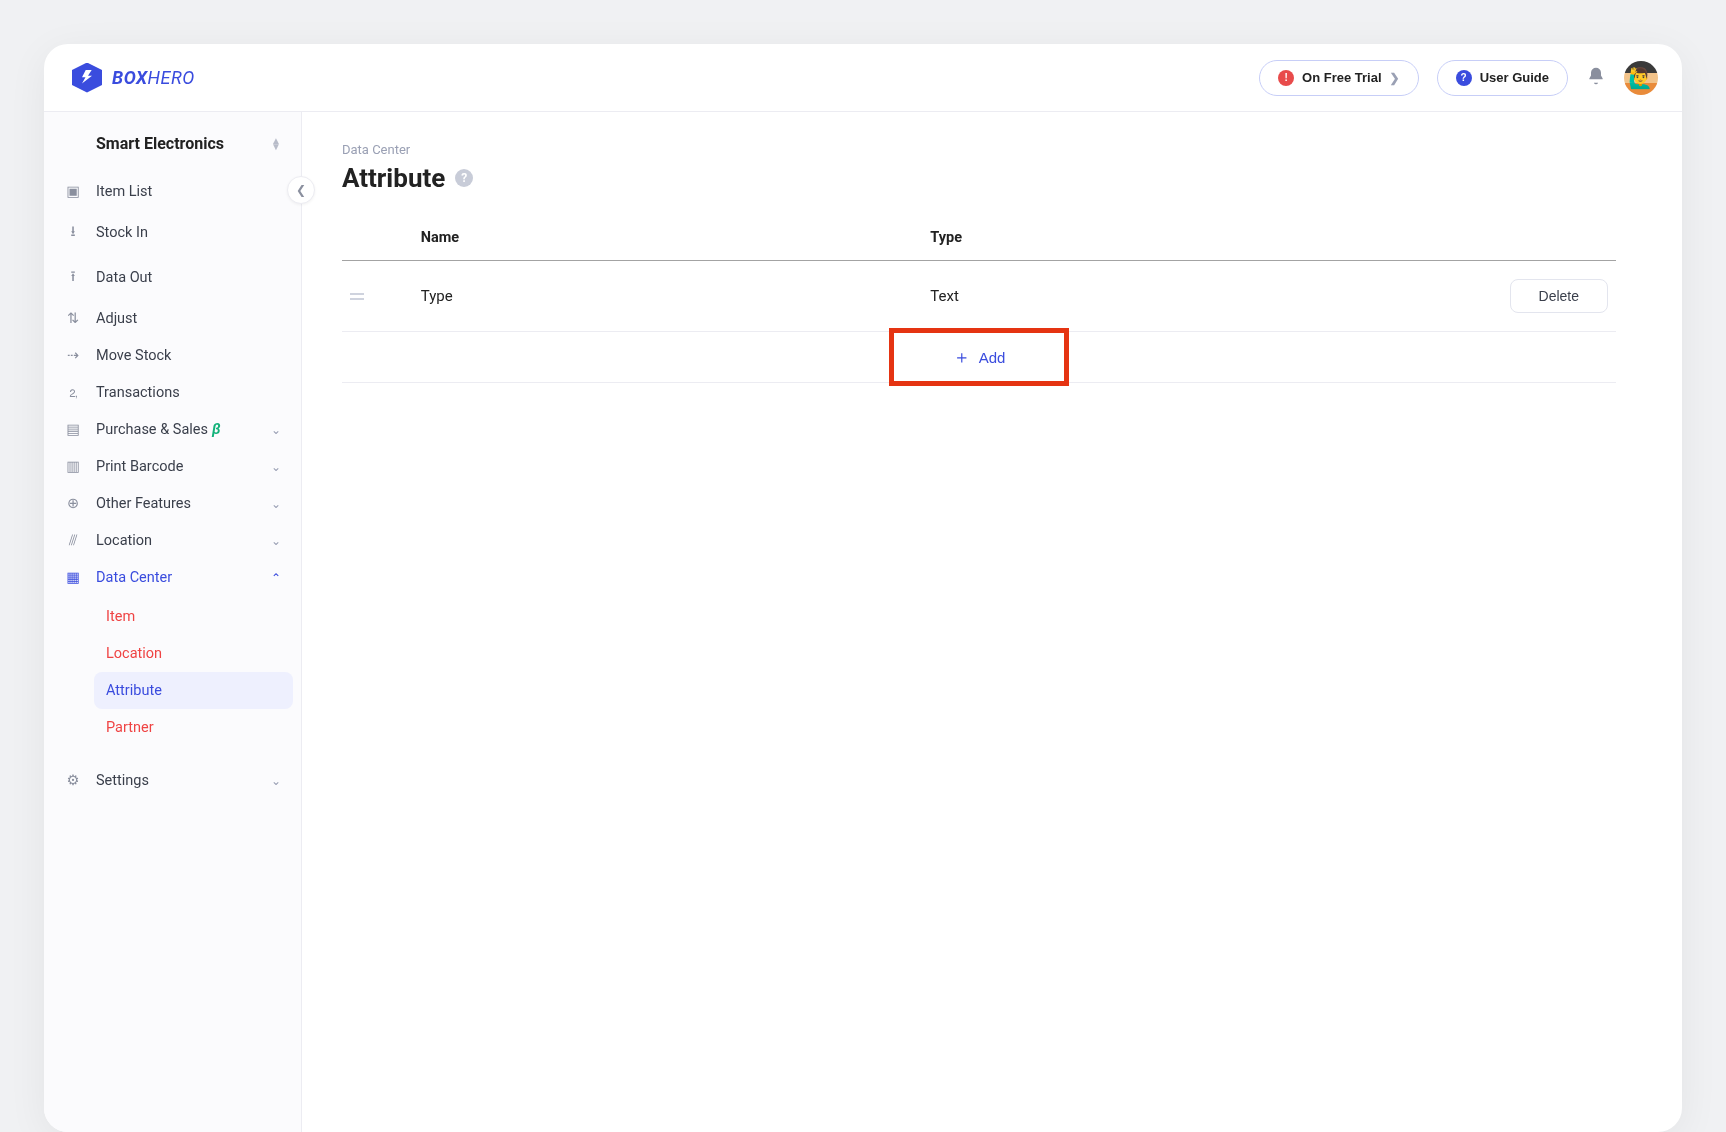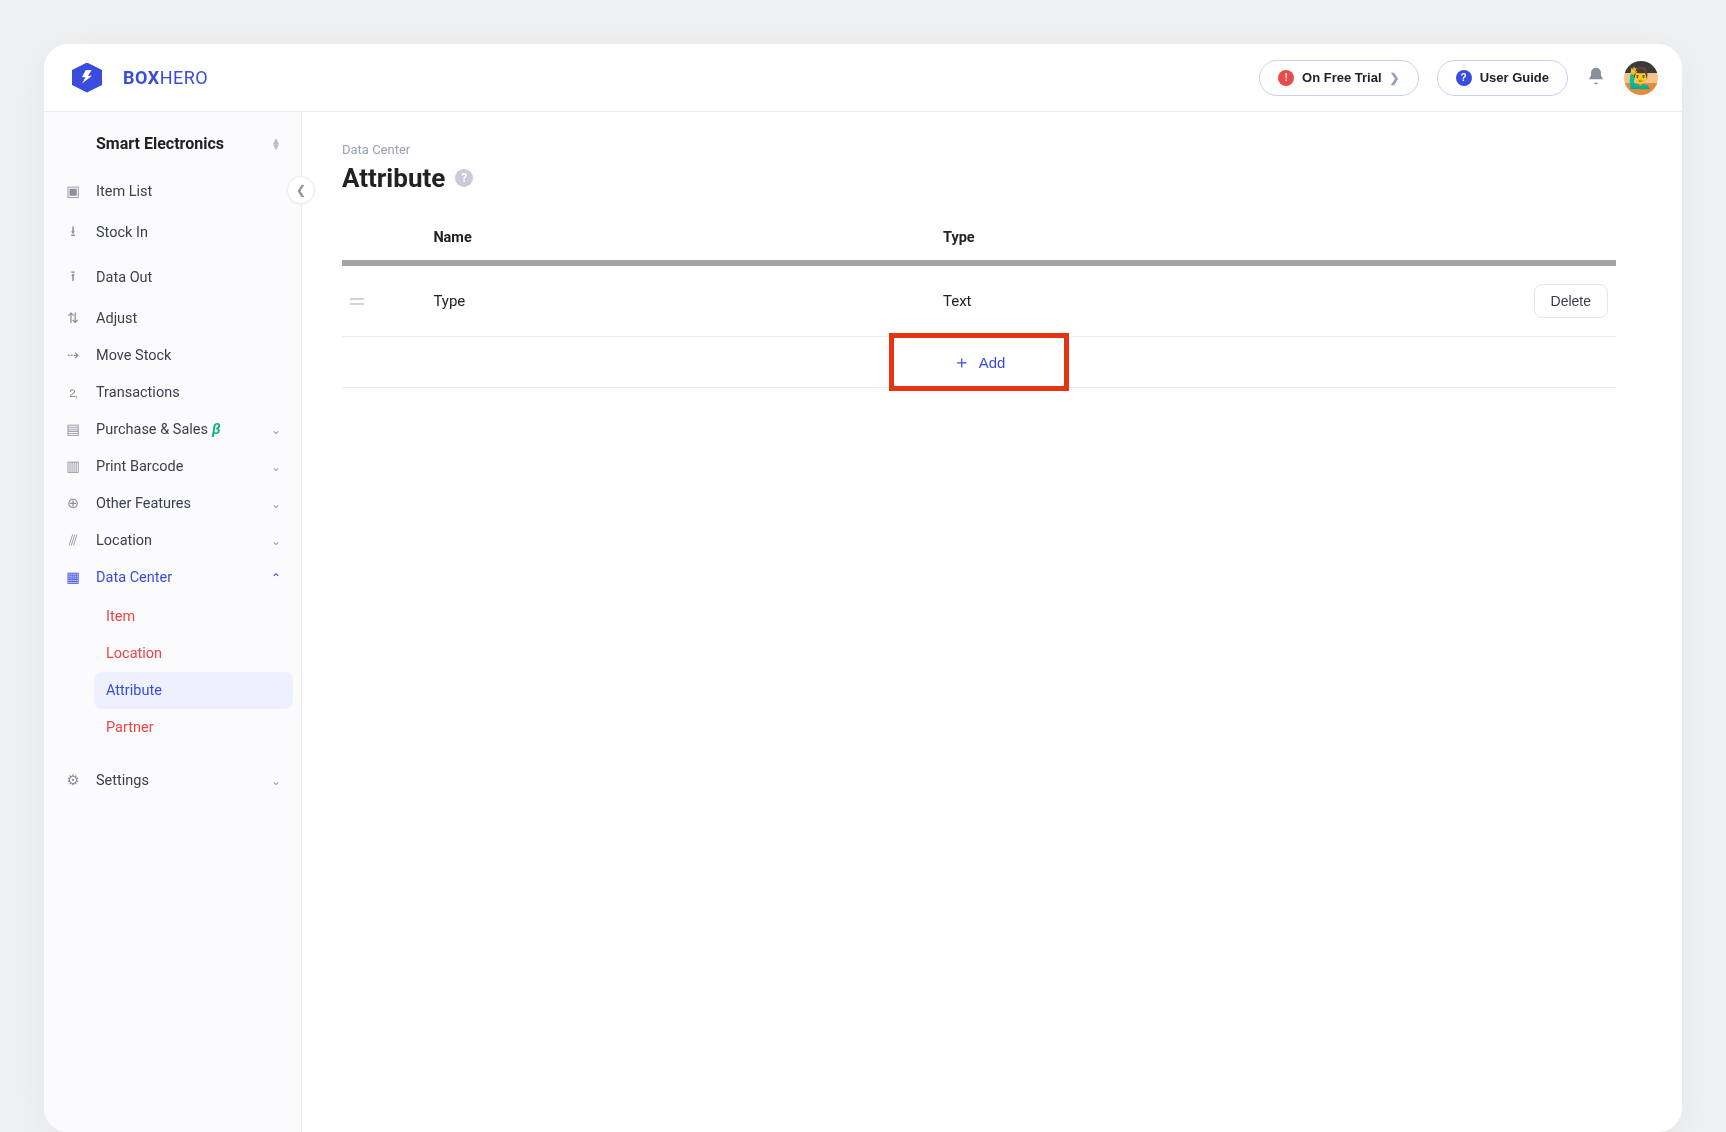--- a/index.html
+++ b/index.html
@@ -21,21 +21,21 @@
   }
   
   .topbar {
     height: 68px;
     border-bottom: 1px solid #ececf2;
     display: flex;
     align-items: center;
     padding: 0 24px 0 28px;
     justify-content: space-between;
   }
-  .brand { display: flex; align-items: center; gap: 21px; }
+  .brand { display: flex; align-items: center; gap: 10px; font-style: italic; }
   .brand-logo {
     width: 30px; height: 30px;
     background: #3a4cde;
     clip-path: polygon(50% 0%, 100% 25%, 100% 75%, 50% 100%, 0% 75%, 0% 25%);
     position: relative;
   }
   .brand-logo::after{
     content:"";
     position:absolute;left:10px;top:7px;width:10px;height:14px;
     background:#fff;
@@ -127,38 +127,38 @@
   .page-title-row{display:flex;align-items:center;gap:10px;margin-bottom:22px;}
   .page-title{ font-size:26px; font-weight:700;}
   .help-dot{width:18px;height:18px;border-radius:50%;background:#c8ccd8;color:#fff;display:flex;align-items:center;justify-content:center;font-size:12px;font-weight:700;cursor:pointer;}
   table.attr{
     width:100%;
     border-collapse:collapse;
   }
   .attr th{
     text-align:left; font-weight:700; color:#222;
     padding: 14px 8px;
-    border-bottom:6px solid #a3a3a3;
+    border-bottom:1px solid #a3a3a3;
     font-size:14.5px;
   }
   .attr td{
     padding: 18px 8px;
     border-bottom:1px solid #ececf2;
     font-size:15px;
     color:#222;
   }
   .col-handle{width:44px;color:#c8ccd8;cursor:grab;}
   .handle{display:flex;flex-direction:column;gap:3px;}
   .handle span{display:block;width:14px;height:2px;background:#cfd3de;}
   .col-name{width:40%;}
   .col-type{width:40%;}
   .col-action{width:90px;text-align:right;}
   .del-btn{
     border:1px solid #e3e5ee;background:#fff;border-radius:8px;
-    padding:8px 16px;font-size:14px;color:#3a3f4b;cursor:pointer;
+    padding:8px 28px;font-size:14px;color:#3a3f4b;cursor:pointer;
   }
   .add-row{
     border-bottom:1px solid #ececf2;
     display:flex;justify-content:center;
     position:relative;
   }
   .add-btn{
     color:#3a4cde;font-size:15px;font-weight:500;
     background:none;border:none;cursor:pointer;
     display:flex;align-items:center;gap:8px;

